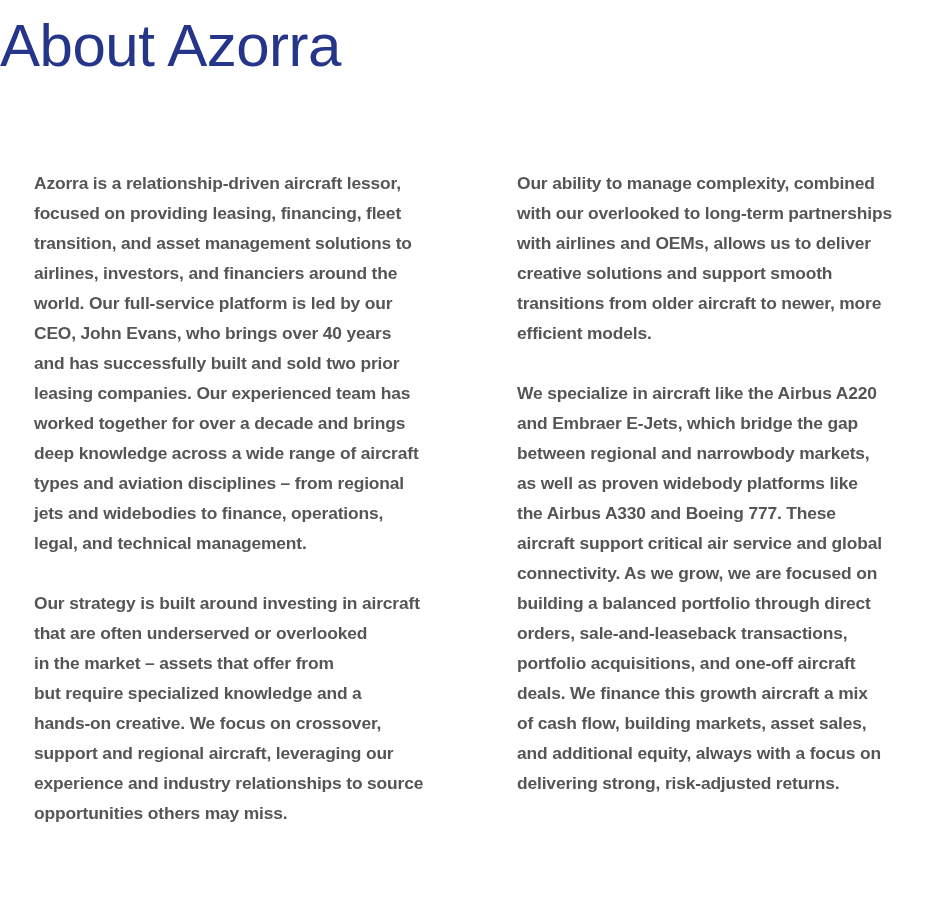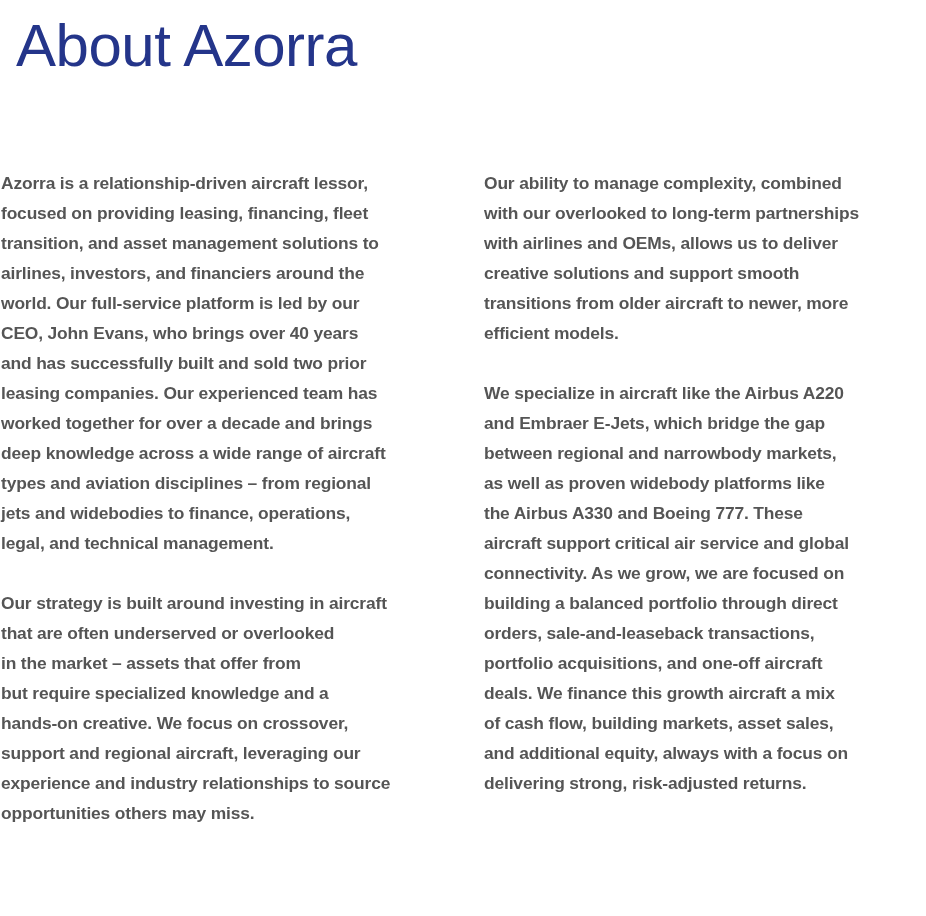--- a/index.html
+++ b/index.html
@@ -9,38 +9,39 @@
     }
     body {
       width: 926px;
       height: 916px;
       position: relative;
       overflow: hidden;
       font-family: "Liberation Sans", "DejaVu Sans", sans-serif;
     }
     .title {
       position: absolute;
-      left: 16px;
+      left: 0;
       top: 6px;
       margin: 0;
       font-size: 60px;
       font-weight: 400;
       line-height: 80px;
       color: #24358a;
       letter-spacing: -0.5px;
       white-space: nowrap;
     }
     .col {
       position: absolute;
       top: 168px;
       color: #555555;
       font-size: 17.4px;
       line-height: 30px;
       letter-spacing: -0.15px;
       font-weight: 600;
+      margin-left: 33px;
     }
     .col-left { left: 1px; width: 460px; }
     .col-right { left: 484px; width: 442px; }
     .para { margin: 0 0 30px 0; }
     .line { display: block; white-space: nowrap; }
   </style>
 </head>
 <body>
 
 <h1 class="title">About Azorra</h1>

